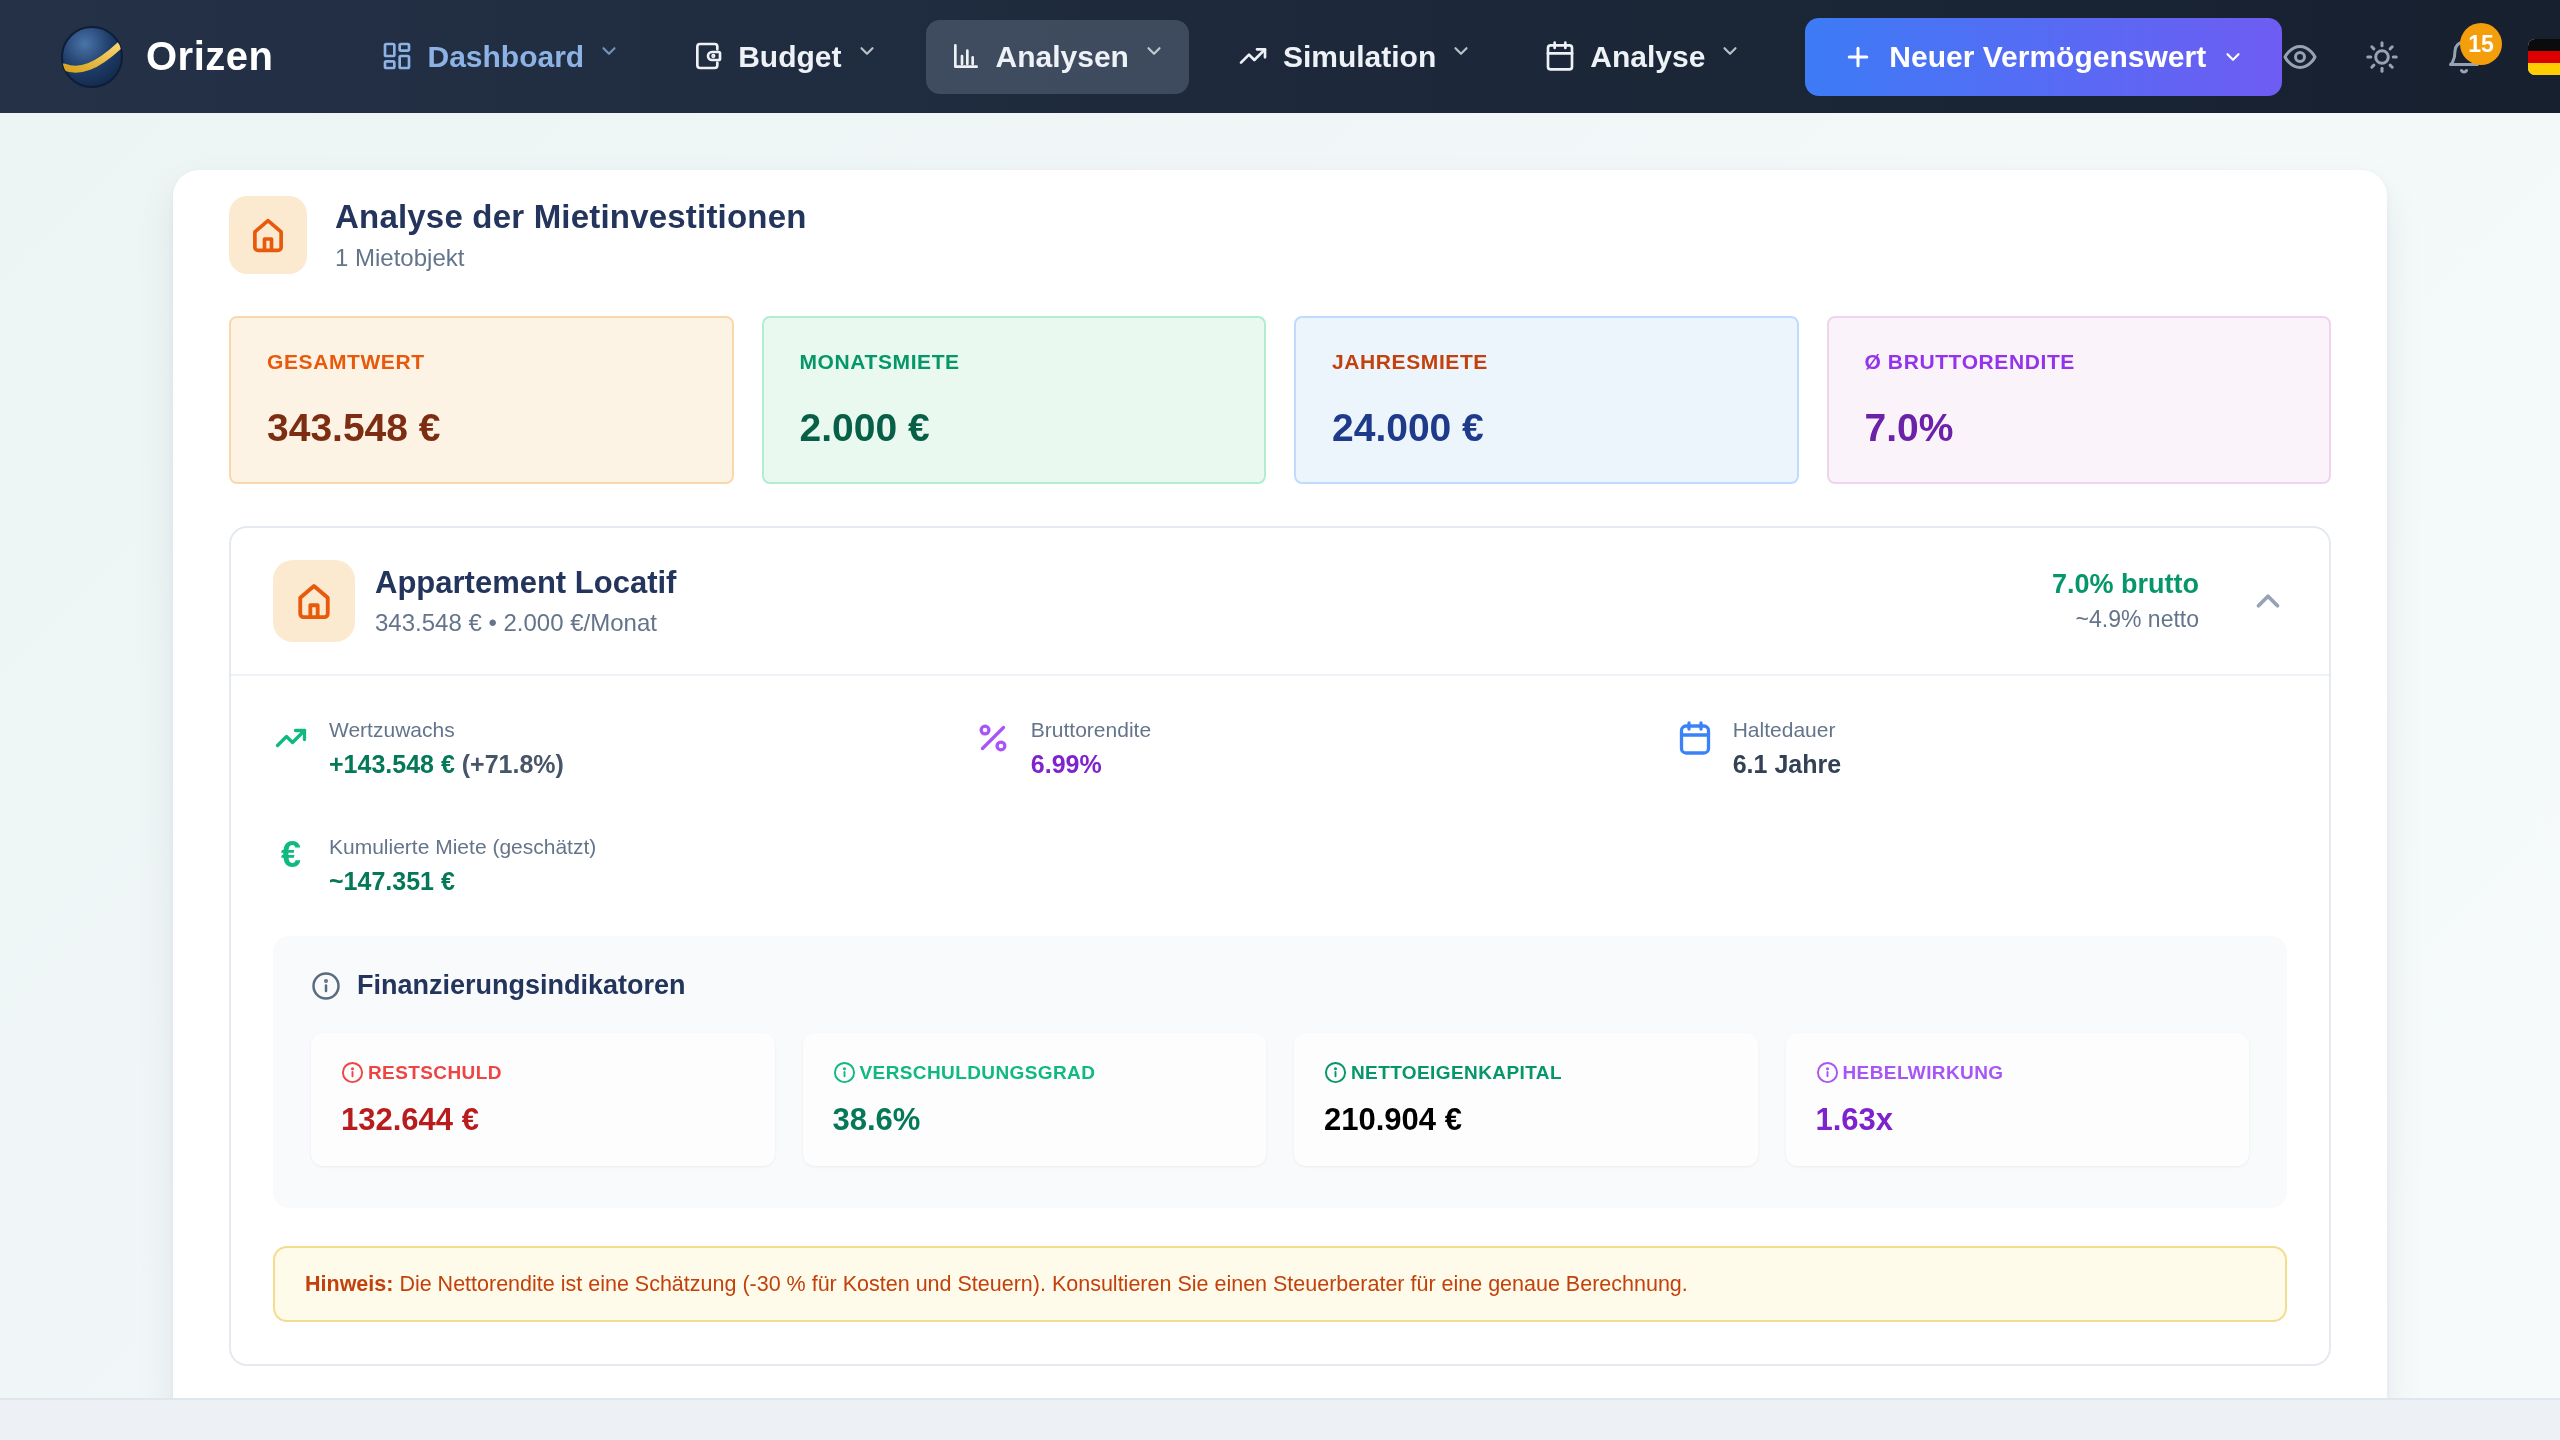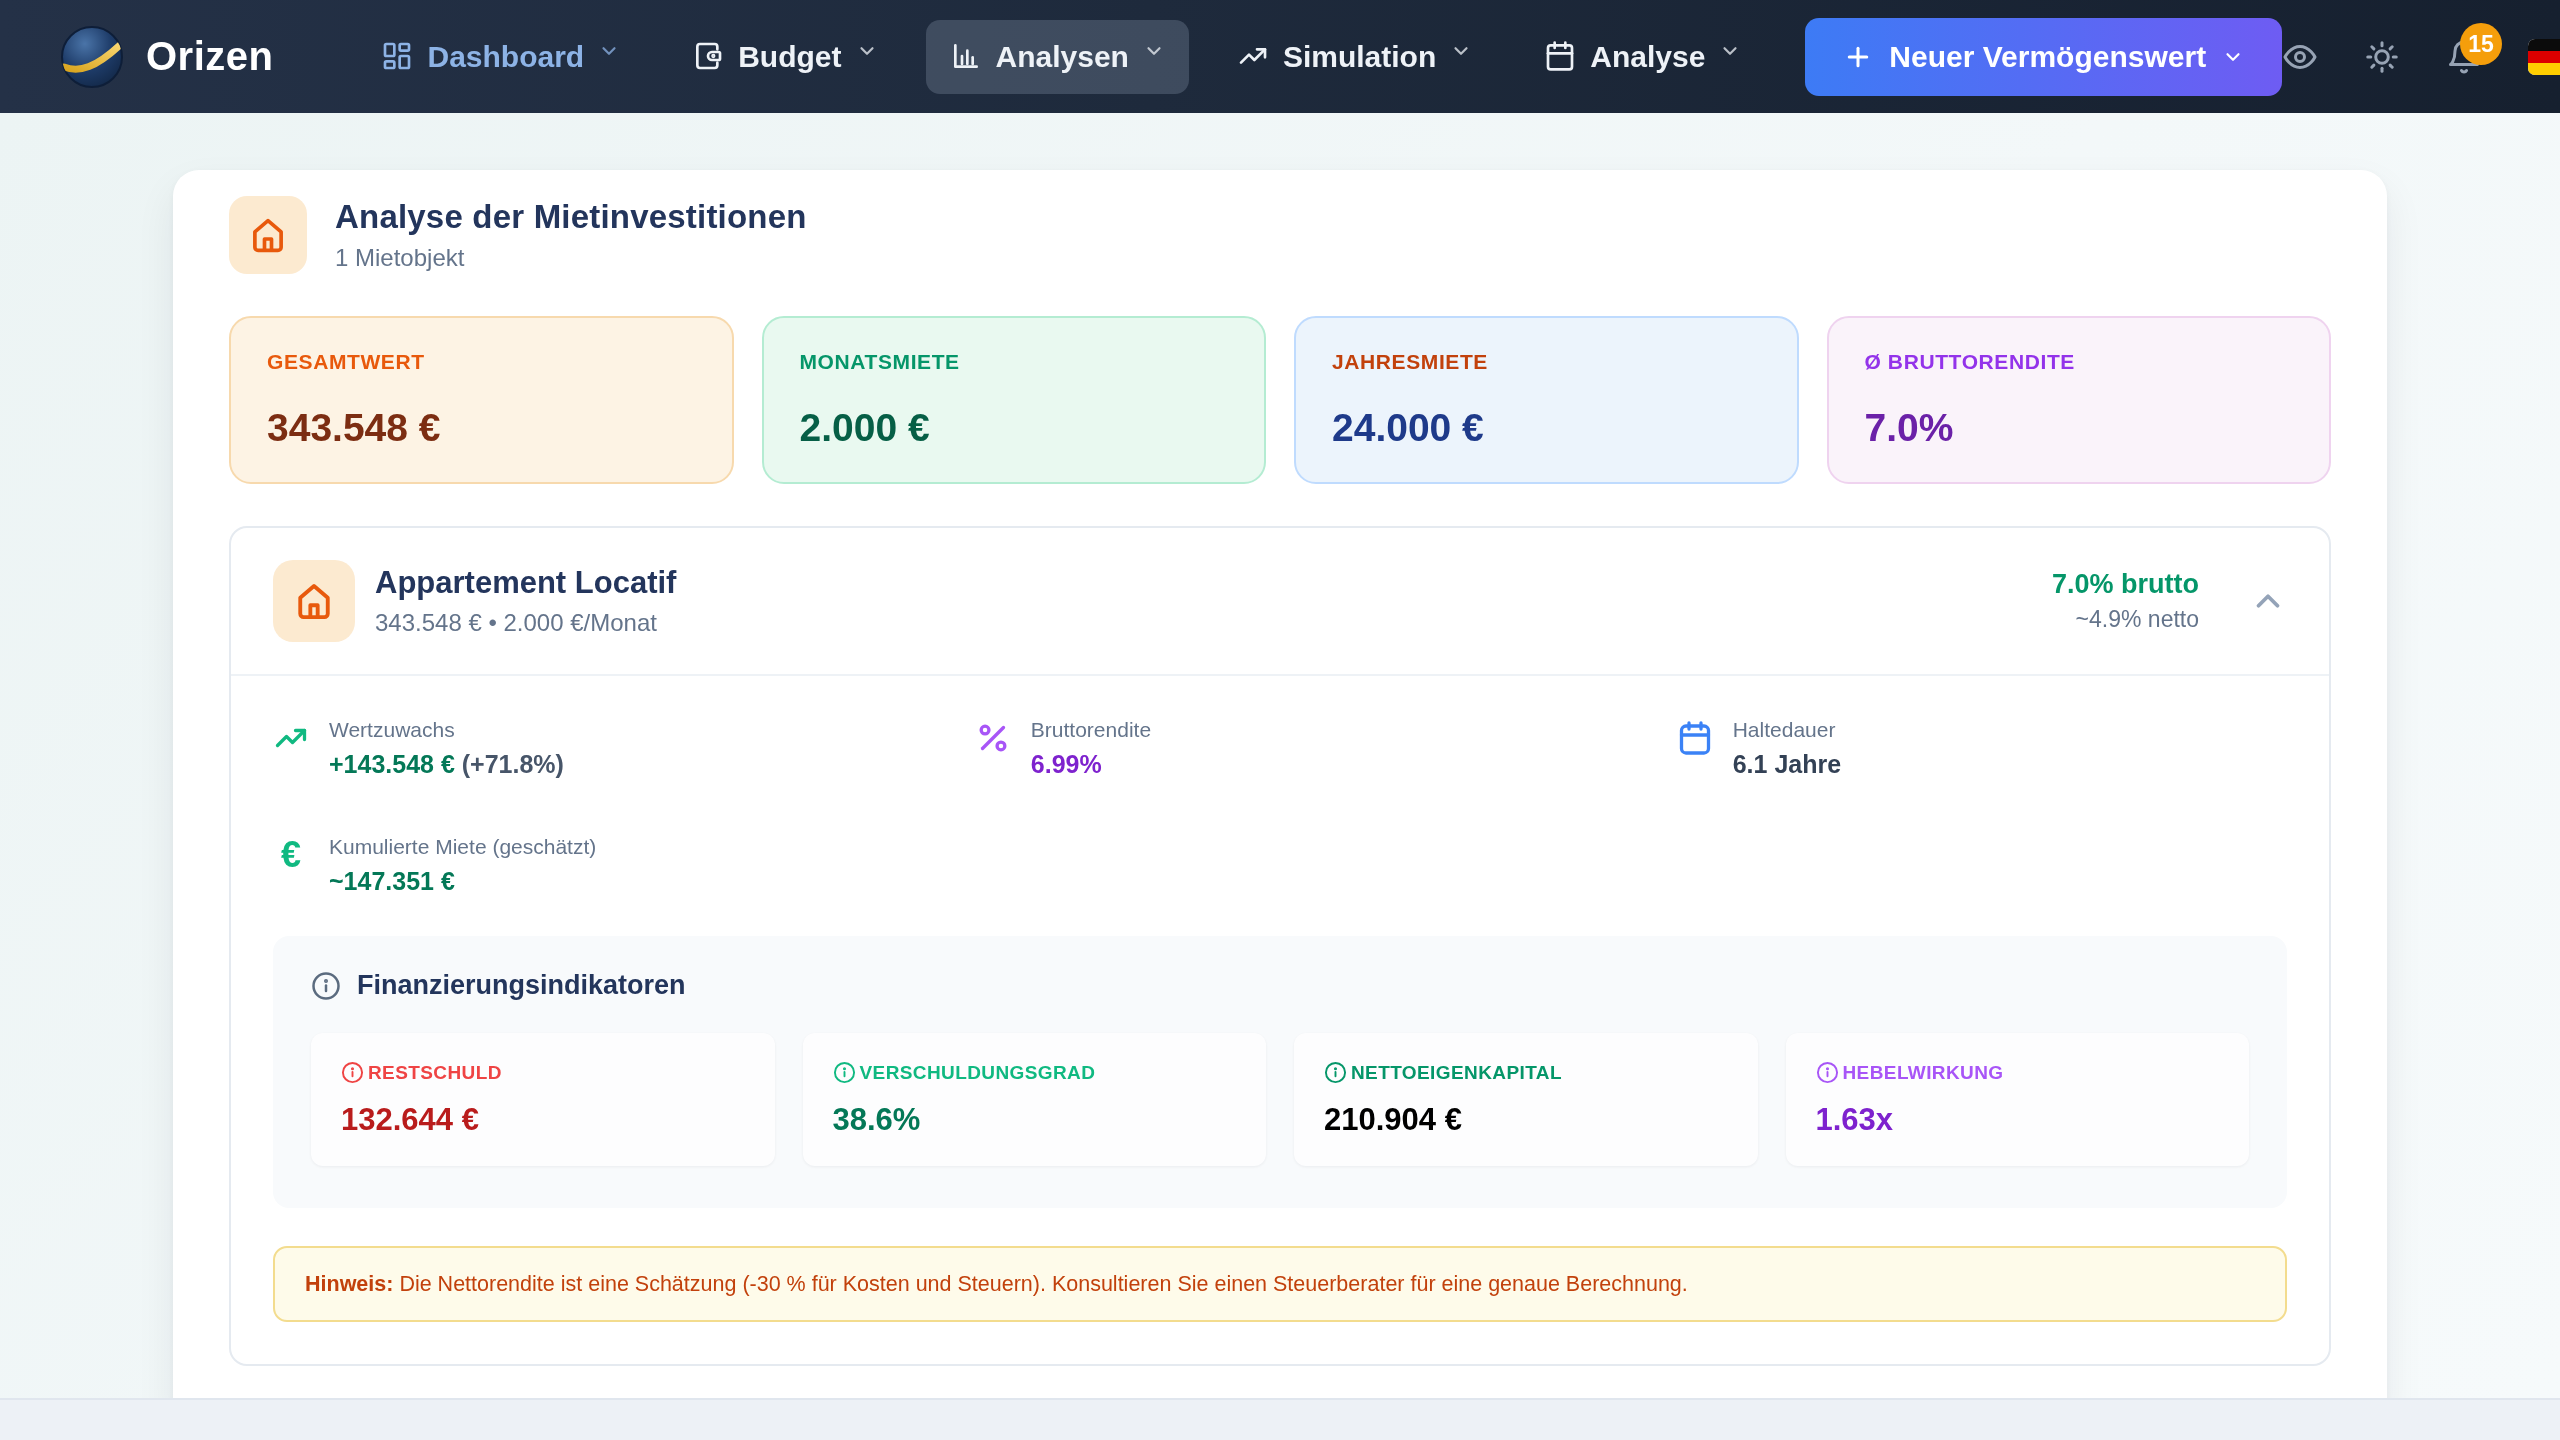--- a/index.html
+++ b/index.html
@@ -42,21 +42,21 @@
     padding:26px 56px 60px; min-height:1240px; }
 
   .page-header { display:flex; align-items:center; gap:28px; }
   .header-icon { width:78px; height:78px; border-radius:18px; background:#fcead0;
     display:flex; align-items:center; justify-content:center; color:#e8590c; }
   .header-icon svg { width:42px; height:42px; }
   .page-title { font-size:33px; font-weight:800; color:#23355c; letter-spacing:.2px; }
   .page-subtitle { font-size:24px; color:#64748b; margin-top:8px; }
 
   .stats-row { margin-top:42px; display:grid; grid-template-columns:repeat(4,1fr); gap:28px; }
-  .stat-card { border-radius:22px; padding:32px 36px; border:2px solid transparent; }
+  .stat-card { border-radius:8px; padding:32px 36px; border:2px solid transparent; }
   .stat-label { font-size:21px; font-weight:800; letter-spacing:.6px; }
   .stat-value { font-size:39px; font-weight:800; margin-top:32px; }
   .stat-card.orange { background:#fdf3e4; border-color:#f7d9ad; }
   .stat-card.orange .stat-label { color:#e8590c; } .stat-card.orange .stat-value { color:#7c2d12; }
   .stat-card.green { background:#e9f9f0; border-color:#b4ecd2; }
   .stat-card.green .stat-label { color:#059669; } .stat-card.green .stat-value { color:#065f46; }
   .stat-card.blue { background:#ecf4fc; border-color:#bfdbfe; }
   .stat-card.blue .stat-label { color:#c2410c; } .stat-card.blue .stat-value { color:#1e3a8a; }
   .stat-card.purple { background:#faf3fa; border-color:#efd3ef; }
   .stat-card.purple .stat-label { color:#9333ea; } .stat-card.purple .stat-value { color:#6b21a8; }

